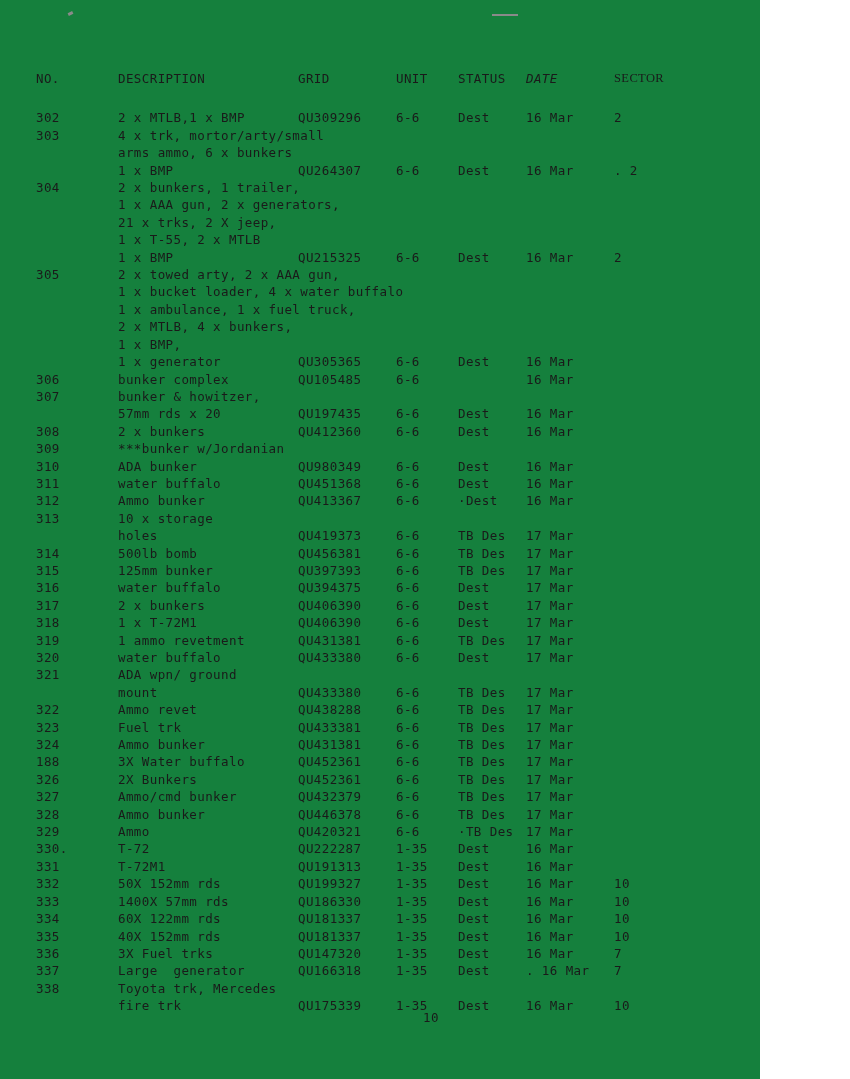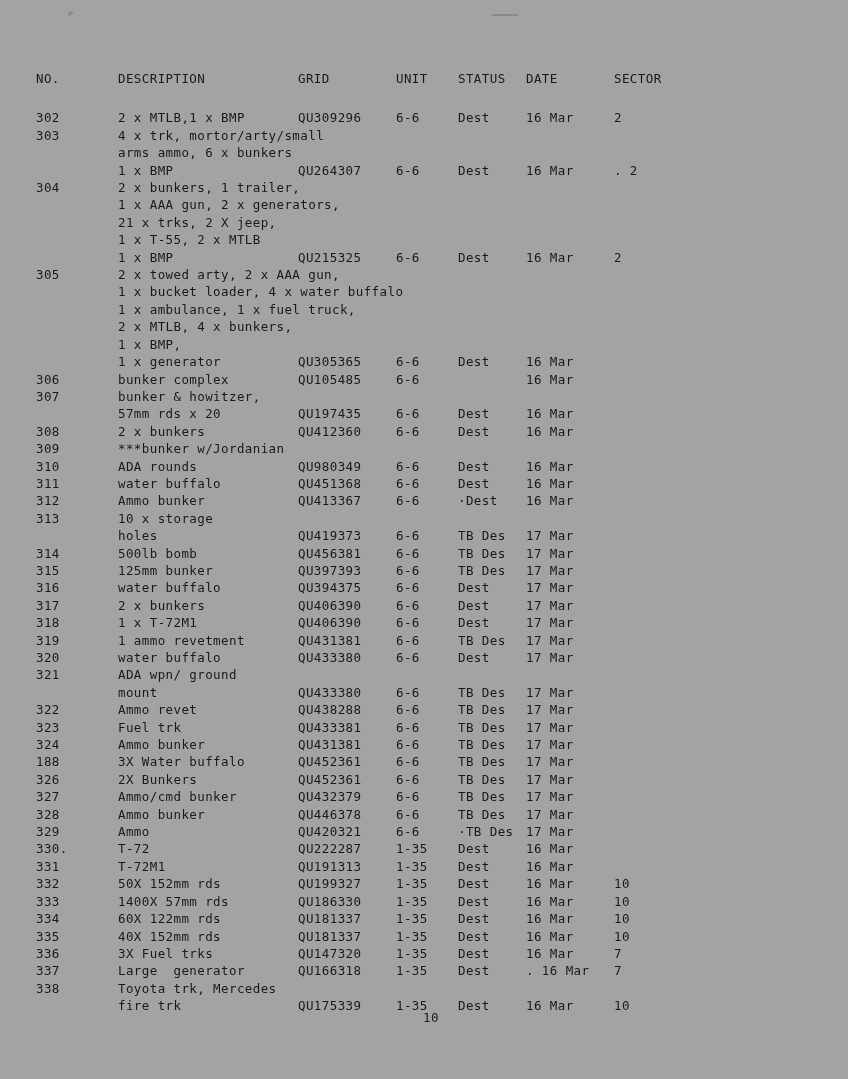--- a/index.html
+++ b/index.html
@@ -11,22 +11,22 @@
     width: 850px;
     height: 1079px;
     position: relative;
     font-family: "DejaVu Sans Mono", monospace;
     color: #1a1a1a;
     overflow: hidden;
   }
   .page {
     position: absolute;
     left: 0; top: 0;
-    width: 848px; height: 1079px;
-    background: #a3a3a3;
+    width: 760px; height: 1079px;
+    background: #15803d;
   }
   .speck {
     position: absolute;
     background: #8a8a8a;
   }
   .speck.s1 { left: 68px; top: 12px; width: 5px; height: 3px; transform: rotate(-25deg); }
   .speck.s2 { left: 492px; top: 14px; width: 26px; height: 2px; }
   .doc {
     position: absolute;
     left: 36px;
@@ -65,22 +65,22 @@
   td.unit   { padding-left: 2px; }
   td.status { padding-left: 6px; }
   td.date   { padding-left: 6px; margin-left: 28px; }
   td.sector { padding-left: 22px; }
 
   th.h-no     { padding-left: 0px; }
   th.h-desc   { padding-left: 2px; }
   th.h-grid   { padding-left: 0px; margin-top: 20px; }
   th.h-unit   { padding-left: 2px; margin-left: 6px; }
   th.h-status { padding-left: 4px; }
-  th.h-date   { padding-left: 6px; }
-  th.h-sector { padding-left: 18px; }
+  th.h-date   { padding-left: 6px; font-style: italic; }
+  th.h-sector { padding-left: 18px; font-family: Liberation Serif, serif; }
 
   .desc-wide {
     
     white-space: pre;
   }
   .page-number {
     position: absolute;
     left: 0;
     top: 940px;
     width: 790px;
@@ -249,21 +249,21 @@
             <td class="status">Dest</td>
             <td class="date">16 Mar</td>
             <td class="sector"></td>
           </tr>
           <tr>
             <td class="no">309</td>
             <td class="desc desc-wide" colspan="6">***bunker w/Jordanian</td>
           </tr>
           <tr>
             <td class="no">310</td>
-            <td class="desc">ADA rounds</td>
+            <td class="desc">ADA bunker</td>
             <td class="grid">QU980349</td>
             <td class="unit">6-6</td>
             <td class="status">Dest</td>
             <td class="date">16 Mar</td>
             <td class="sector"></td>
           </tr>
           <tr>
             <td class="no">311</td>
             <td class="desc">water buffalo</td>
             <td class="grid">QU451368</td>

